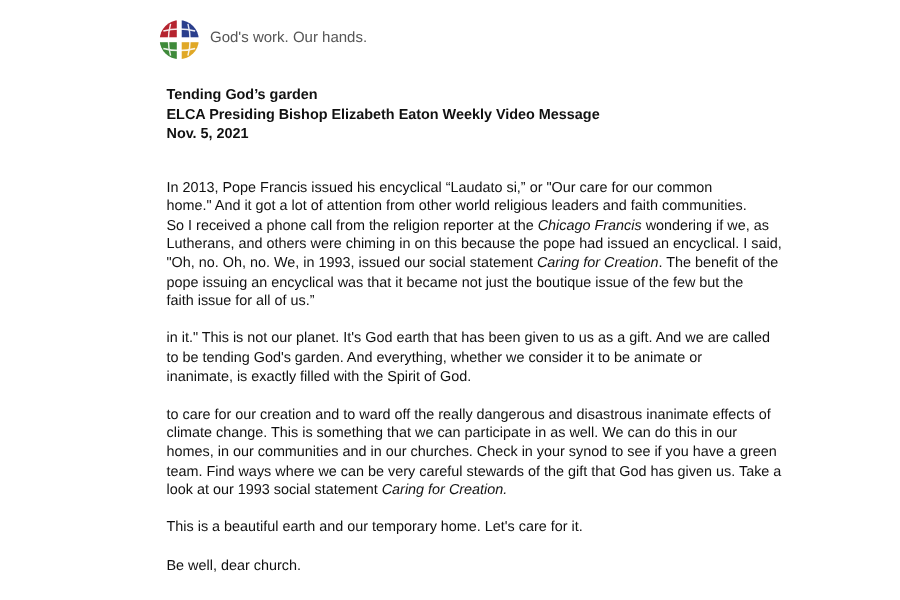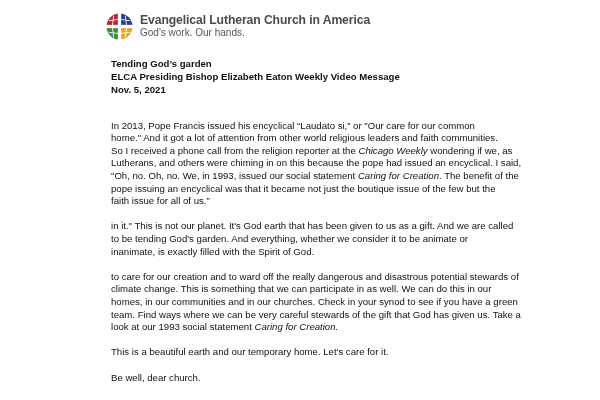--- a/index.html
+++ b/index.html
@@ -29,48 +29,47 @@
     <g stroke="#fff" stroke-width="1" fill="none" opacity="0.9">
       <path d="M3 8 Q14 5 25 8"></path>
       <path d="M3 20 Q14 23 25 20"></path>
       <path d="M8 3 Q5 14 8 25"></path>
       <path d="M20 3 Q23 14 20 25"></path>
     </g>
     <rect x="12.3" y="0" width="3.4" height="28" fill="#fff"></rect>
     <rect x="0" y="12.3" width="28" height="3.4" fill="#fff"></rect>
   </svg>
   <div>
-    <div class="brand-name">Evangelical Lutheran Church in America</div>
     <div class="brand-tag">God's work. Our hands.</div>
   </div>
 </div>
 
 <div class="doc">
   <div class="title-block">
     <div>Tending God’s garden</div>
     <div>ELCA Presiding Bishop Elizabeth Eaton Weekly Video Message</div>
     <div>Nov. 5, 2021</div>
   </div>
   <div id="paras">
       <div class="para first">
         <div class="line">In 2013, Pope Francis issued his encyclical “Laudato si,” or "Our care for our common</div>
         <div class="line">home." And it got a lot of attention from other world religious leaders and faith communities.</div>
-        <div class="line">So I received a phone call from the religion reporter at the <em>Chicago Weekly</em> wondering if we, as</div>
+        <div class="line">So I received a phone call from the religion reporter at the <em>Chicago Francis</em> wondering if we, as</div>
         <div class="line">Lutherans, and others were chiming in on this because the pope had issued an encyclical. I said,</div>
         <div class="line">"Oh, no. Oh, no. We, in 1993, issued our social statement <em>Caring for Creation</em>. The benefit of the</div>
         <div class="line">pope issuing an encyclical was that it became not just the boutique issue of the few but the</div>
         <div class="line">faith issue for all of us.”</div>
       </div>
       <div class="para">
         <div class="line">in it." This is not our planet. It's God earth that has been given to us as a gift. And we are called</div>
         <div class="line">to be tending God's garden. And everything, whether we consider it to be animate or</div>
         <div class="line">inanimate, is exactly filled with the Spirit of God.</div>
       </div>
       <div class="para">
-        <div class="line">to care for our creation and to ward off the really dangerous and disastrous potential stewards of</div>
+        <div class="line">to care for our creation and to ward off the really dangerous and disastrous inanimate effects of</div>
         <div class="line">climate change. This is something that we can participate in as well. We can do this in our</div>
         <div class="line">homes, in our communities and in our churches. Check in your synod to see if you have a green</div>
         <div class="line">team. Find ways where we can be very careful stewards of the gift that God has given us. Take a</div>
         <div class="line">look at our 1993 social statement <em>Caring for Creation.</em></div>
       </div>
       <div class="para">
         <div class="line">This is a beautiful earth and our temporary home. Let's care for it.</div>
       </div>
       <div class="para">
         <div class="line">Be well, dear church.</div>

